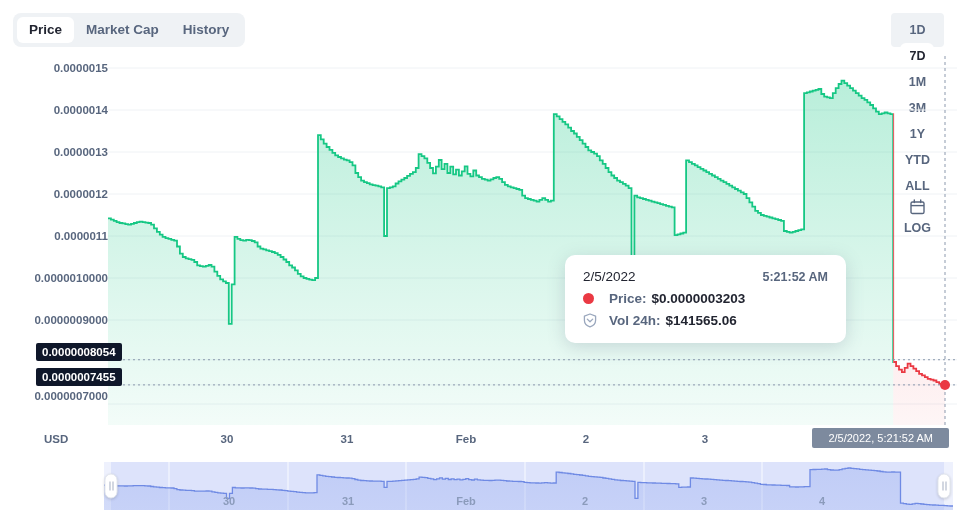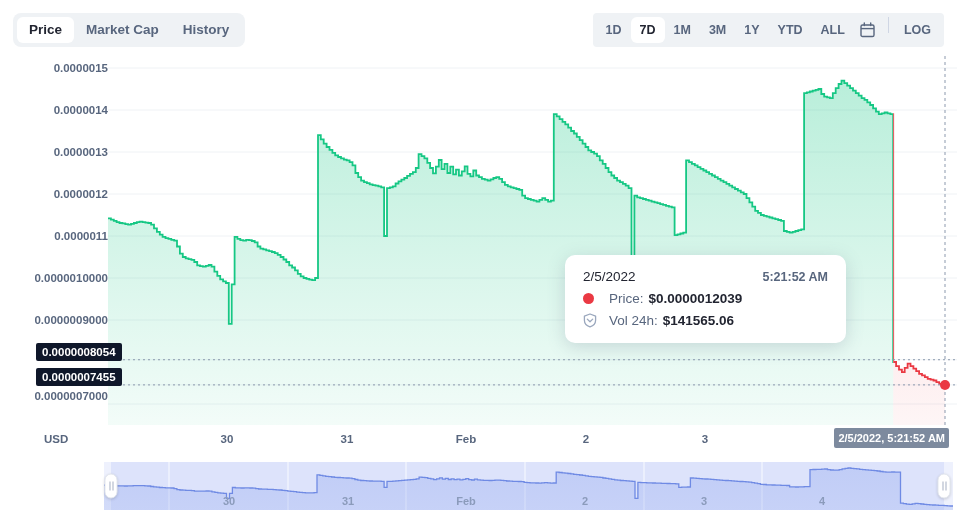--- a/index.html
+++ b/index.html
@@ -22,23 +22,23 @@
   }
   .tabgroup .tab {
     font-size: 13.5px; font-weight: bold; color: #58667e;
     padding: 0 12px; height: 26px; line-height: 26px;
     border-radius: 6px; cursor: pointer; white-space: nowrap;
   }
   .tabgroup .tab.active { background: #ffffff; color: #222531; }
 
   .rangegroup {
     position: absolute; top: 13px; right: 13px;
-    display: flex; align-items: flex-start;
+    display: flex; align-items: center;
     background: #eff2f5; border-radius: 4px;
-    padding: 4px; height: 34px;
+    padding: 4px; height: 34px; flex-direction: column;
   }
   .rangegroup .rng {
     font-size: 12.5px; font-weight: bold; color: #58667e;
     padding: 0 9px; height: 26px; line-height: 26px;
     border-radius: 6px; cursor: pointer; white-space: nowrap;
   }
   .rangegroup .rng.active { background: #ffffff; color: #222531; }
   .cal-btn {
     display: flex; align-items: center; justify-content: center;
     width: 28px; height: 26px; cursor: pointer;
@@ -74,22 +74,22 @@
     position: absolute; top: 8px; transform: translateX(-50%);
     font-size: 11.5px; color: #58667e; font-weight: bold; white-space: nowrap;
   }
   .xaxis .usd {
     position: absolute; top: 8px; left: 44px;
     font-size: 11.5px; color: #58667e; font-weight: bold;
   }
   .xbadge {
     position: absolute; top: 3px; right: 8px;
     background: #7d8a9e; color: #fff;
-    font-size: 11px; font-weight: bold;
-    padding: 4px 4px; border-radius: 2px; white-space: nowrap;
+    font-size: 11px; font-weight: normal;
+    padding: 4px 16px; border-radius: 2px; white-space: nowrap;
   }
 
   
   .nav { position: absolute; left: 0; top: 458px; width: 957px; height: 56px; }
   .nav-lbl {
     position: absolute; bottom: 7px; transform: translateX(-50%);
     font-size: 11px; color: #8b9bbb; font-weight: bold;
   }
   .handle {
     position: absolute; top: 50%; transform: translate(-50%,-50%);
@@ -107,21 +107,21 @@
     width: 281px; background: #fff;
     border-radius: 10px; padding: 14px 18px 15px 18px;
     box-shadow: 0 4px 18px rgba(88,102,126,.22);
   }
   .tt-head { display: flex; justify-content: space-between; align-items: baseline; margin-bottom: 2px; }
   .tt-date { font-size: 13.5px; color: #222531; font-weight: normal; }
   .tt-time { font-size: 12.5px; color: #58667e; font-weight: bold; }
   .tt-row { display: flex; align-items: center; margin-top: 7px; }
   .tt-ico { width: 26px; display: flex; align-items: center; }
   .dot-red { width: 11px; height: 11px; border-radius: 50%; background: #ea3943; }
-  .tt-k { font-size: 13.5px; color: #58667e; font-weight: normal; margin-right: 5px; }
+  .tt-k { font-size: 13.5px; color: #58667e; font-weight: bold; margin-right: 5px; }
   .tt-v { font-size: 13.5px; color: #222531; font-weight: bold; }
 
   .watermark {
     position: absolute; left: 690px; top: 314px;
     font-size: 21px; font-weight: bold; color: #dfe4f0;
     letter-spacing: .2px; pointer-events: none;
   }
 </style>
 </head>
 <body>
@@ -271,21 +271,21 @@
   <div class="tooltip">
     <div class="tt-head">
       <span class="tt-date">2/5/2022</span>
       <span class="tt-time">5:21:52 AM</span>
     </div>
     <div class="tt-row">
       <span class="tt-ico">
           <span class="dot-red"></span>
         </span>
       <span class="tt-k">Price:</span>
-      <span class="tt-v">$0.0000012039</span>
+      <span class="tt-v">$0.0000003203</span>
     </div>
     <div class="tt-row">
       <span class="tt-ico">
         <svg width="14" height="15" viewBox="0 0 14 15">
           <path d="M7 1 L12.6 3.1 V7.2 C12.6 10.4 10.1 12.8 7 13.9 C3.9 12.8 1.4 10.4 1.4 7.2 V3.1 Z" fill="none" stroke="#9aa7bd" stroke-width="1.3" stroke-linejoin="round"></path>
           <path d="M4.3 6.1 L7 8.7 L9.7 6.1" fill="none" stroke="#9aa7bd" stroke-width="1.3" stroke-linecap="round" stroke-linejoin="round"></path>
         </svg>
       </span>
       <span class="tt-k">Vol 24h:</span>
       <span class="tt-v">$141565.06</span>

